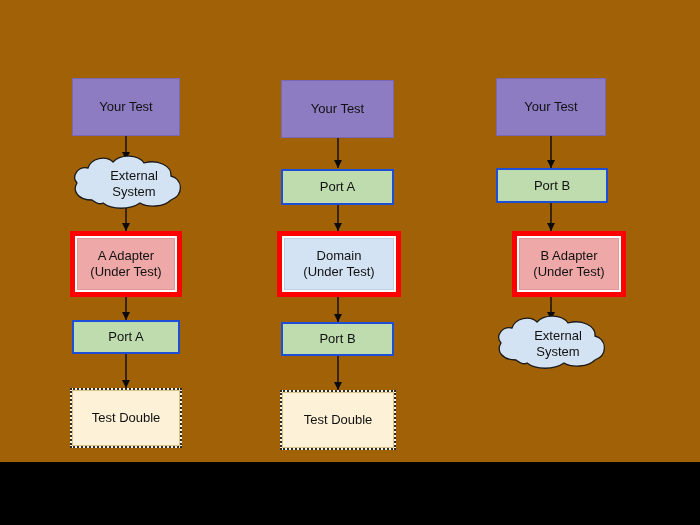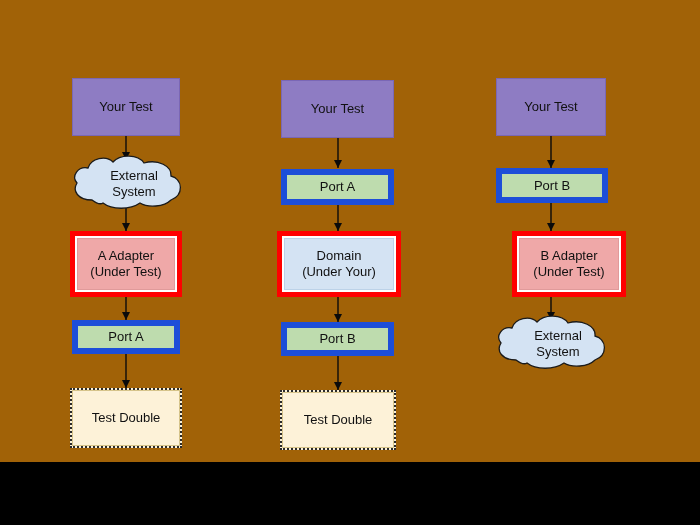--- a/index.html
+++ b/index.html
@@ -30,21 +30,21 @@
 
   
   .test-box {
     background: #8e7cc3;
     border: 1px solid #7a67b5;
   }
 
   
   .port-box {
     background: #bedcae;
-    border: 6px solid #1d4ed8;
+    border: 2px solid #1d4ed8;
   }
 
   
   .undertest {
     border: 5px solid #ff0000;
     padding: 2px;
     background: #ffffff;
   }
   .undertest > .inner {
     width: 100%;
@@ -164,21 +164,21 @@
     <span>Your Test</span>
   </div>
 
   <div class="node port-box" style="left:281px; top:169px; width:113px; height:36px;">
     <span>Port A</span>
   </div>
 
   <div class="node undertest domain" style="left:277px; top:231px; width:124px; height:66px;">
     <div class="inner">
       <span>Domain
-(Under Your)</span>
+(Under Test)</span>
     </div>
   </div>
 
   <div class="node port-box" style="left:281px; top:322px; width:113px; height:34px;">
     <span>Port B</span>
   </div>
 
   <div class="node double-box" style="left:280px; top:390px; width:116px; height:60px;">
     <span>Test Double</span>
   </div>

